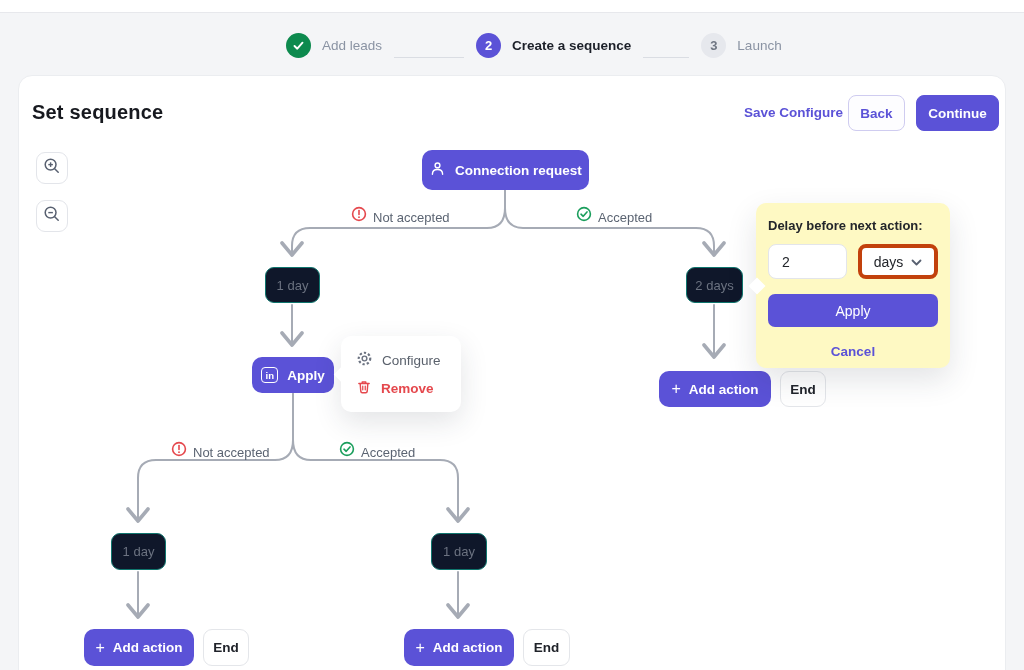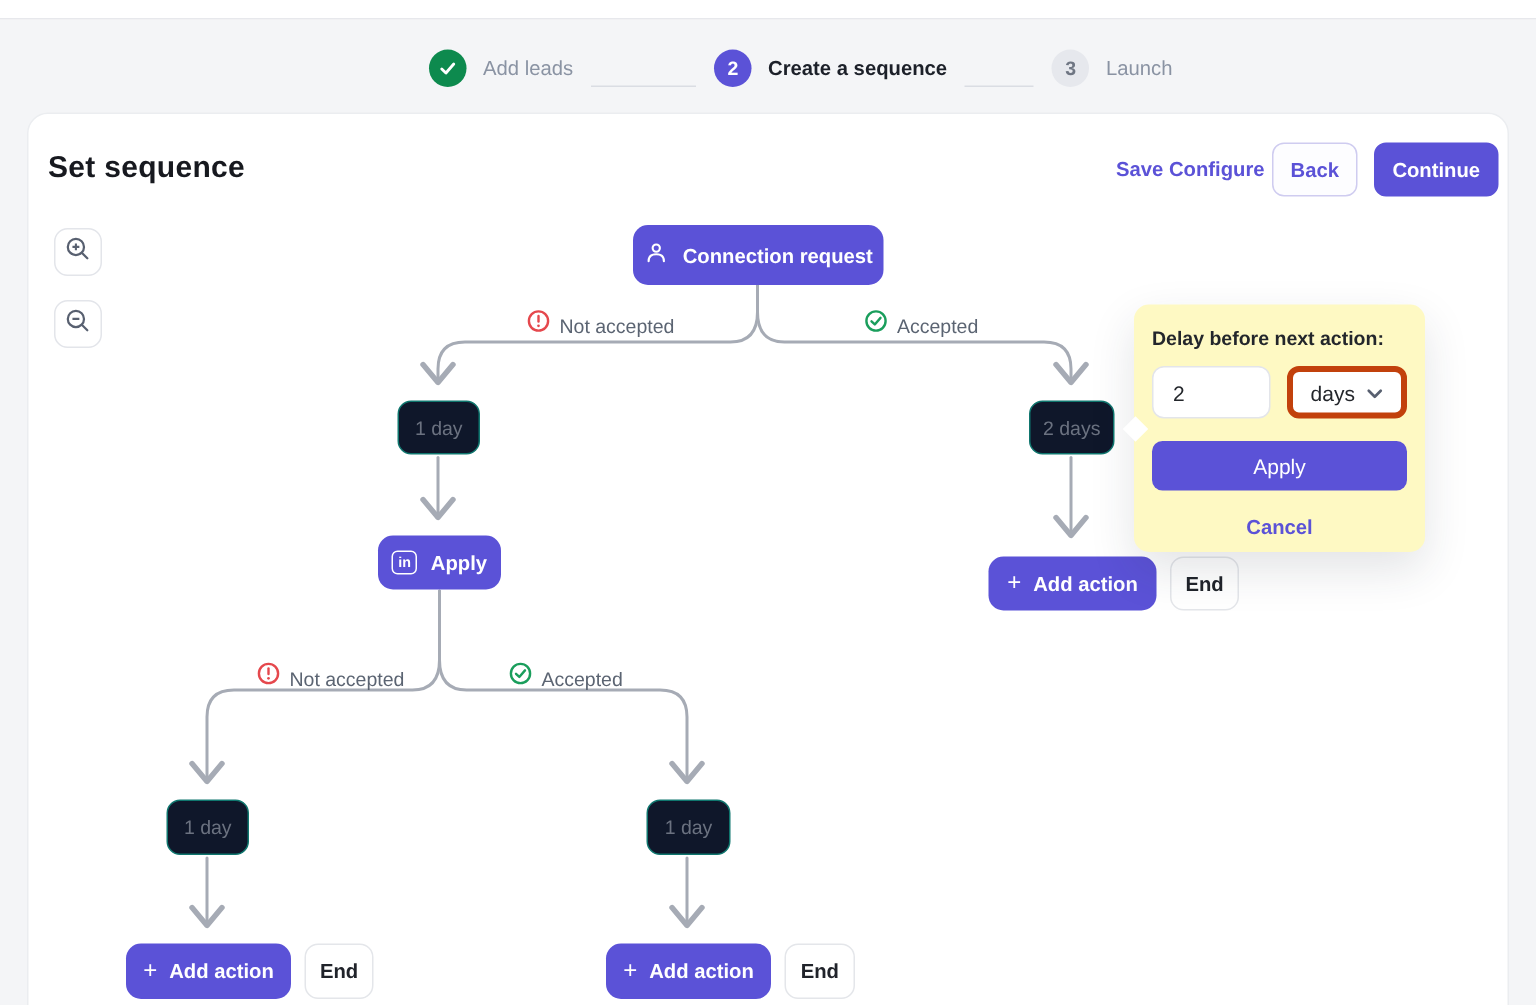--- a/index.html
+++ b/index.html
@@ -205,20 +205,44 @@
   </div>
 
   <div class="node-plain" style="left:265px; top:267px; width:55px; height:36px;">1 day</div>
   <div class="node-plain" style="left:686px; top:267px; width:57px; height:36px;">2 days</div>
 
   <div class="node-purple" style="left:252px; top:357px; width:82px; height:36px;">
     <span class="li-badge">in</span>
     <span>Apply</span>
   </div>
 
+  <div class="ctx-menu">
+    <div class="ctx-pointer"></div>
+    <div class="ctx-item cfg">
+      <span>
+        <svg width="17" height="17" viewBox="0 0 18 18">
+            <circle cx="9" cy="9" r="6.1" fill="none" stroke="#6b7280" stroke-width="2.3" stroke-dasharray="2.4 2.15"></circle>
+            <circle cx="9" cy="9" r="2.5" fill="none" stroke="#6b7280" stroke-width="1.5"></circle>
+          </svg>
+      </span>
+      <span>Configure</span>
+    </div>
+    <div class="ctx-item rmv">
+      <span>
+        <svg width="16" height="16" viewBox="0 0 18 18">
+            <line x1="3.2" y1="5" x2="14.8" y2="5" stroke="#e5484d" stroke-width="1.6" stroke-linecap="round"></line>
+            <path d="M7 5 V3.4 H11 V5" fill="none" stroke="#e5484d" stroke-width="1.6" stroke-linejoin="round"></path>
+            <path d="M4.7 5 L5.4 14 A1.6 1.6 0 0 0 7 15.4 H11 A1.6 1.6 0 0 0 12.6 14 L13.3 5" fill="none" stroke="#e5484d" stroke-width="1.6" stroke-linejoin="round"></path>
+            <line x1="7.6" y1="8" x2="7.6" y2="12.2" stroke="#e5484d" stroke-width="1.4" stroke-linecap="round"></line>
+            <line x1="10.4" y1="8" x2="10.4" y2="12.2" stroke="#e5484d" stroke-width="1.4" stroke-linecap="round"></line>
+          </svg>
+      </span>
+      <span>Remove</span>
+    </div>
+  </div>
 
   <div class="delay-panel">
     <div class="delay-pointer"></div>
     <div class="delay-title">Delay before next action:</div>
     <div class="delay-row">
       <input class="delay-input" type="text" value="2" style="">
       <div class="delay-select">
         <span>days</span>
         <span>
           <svg width="11" height="8" viewBox="0 0 11 8">

